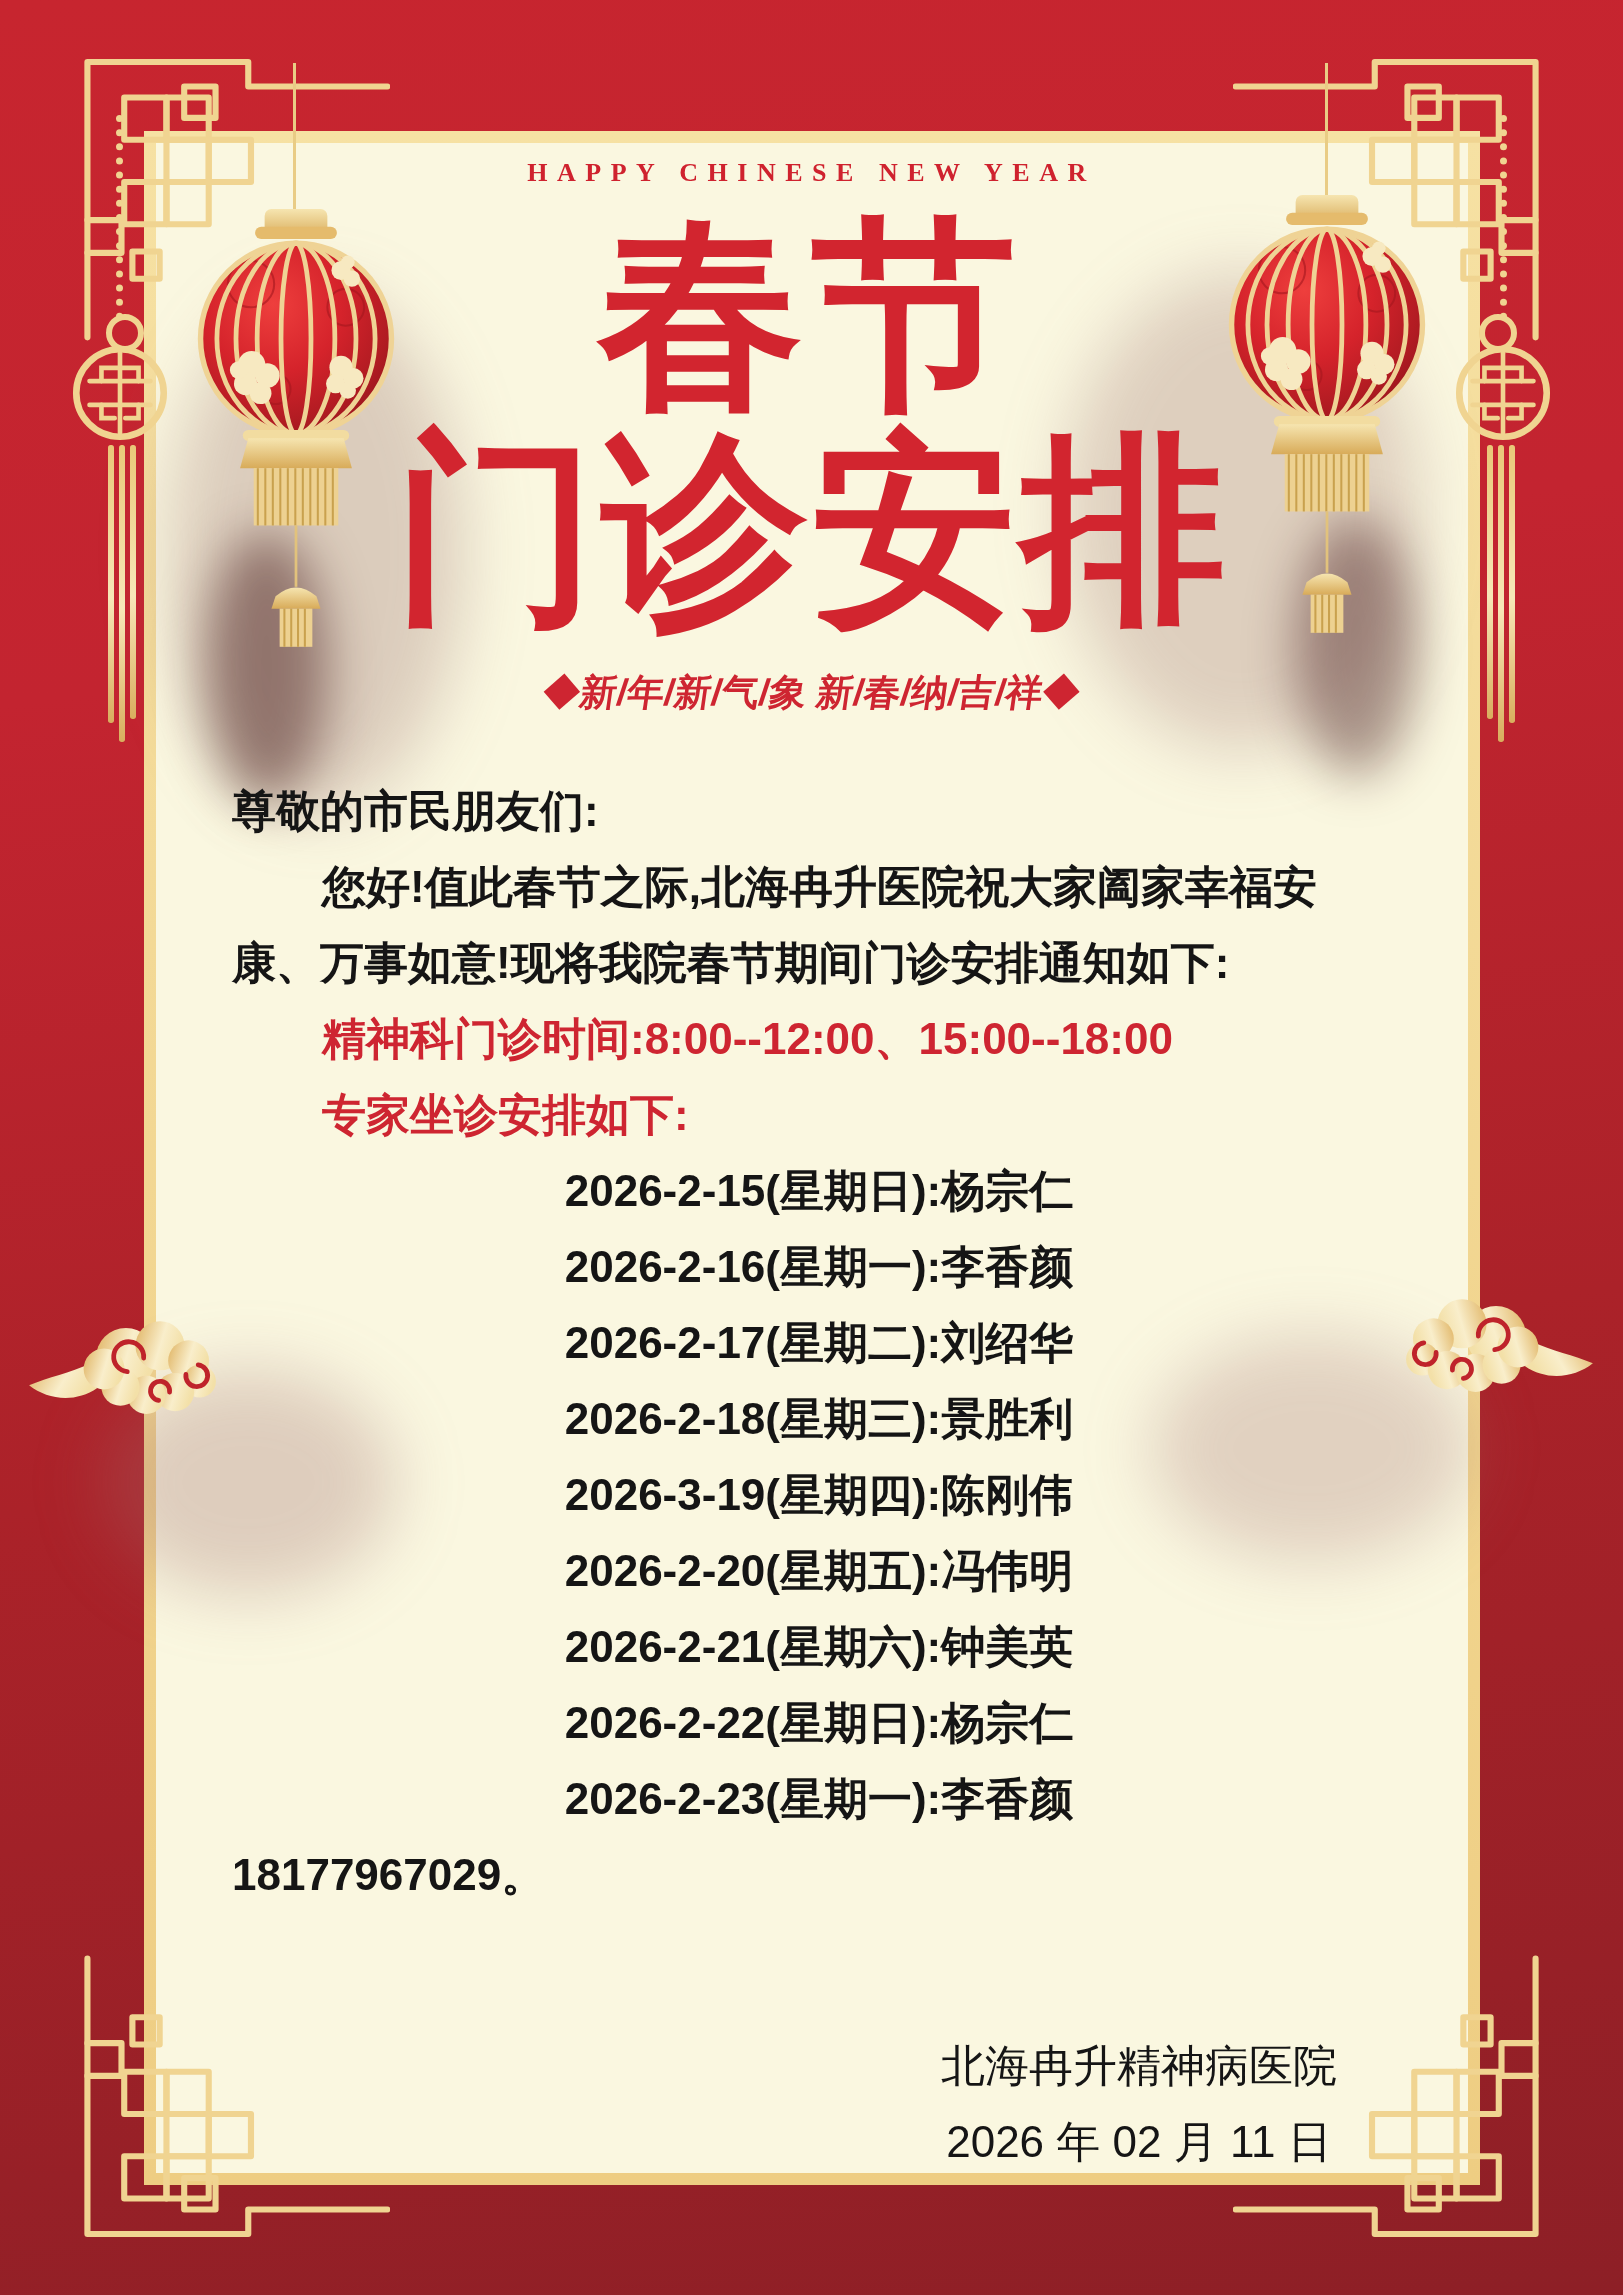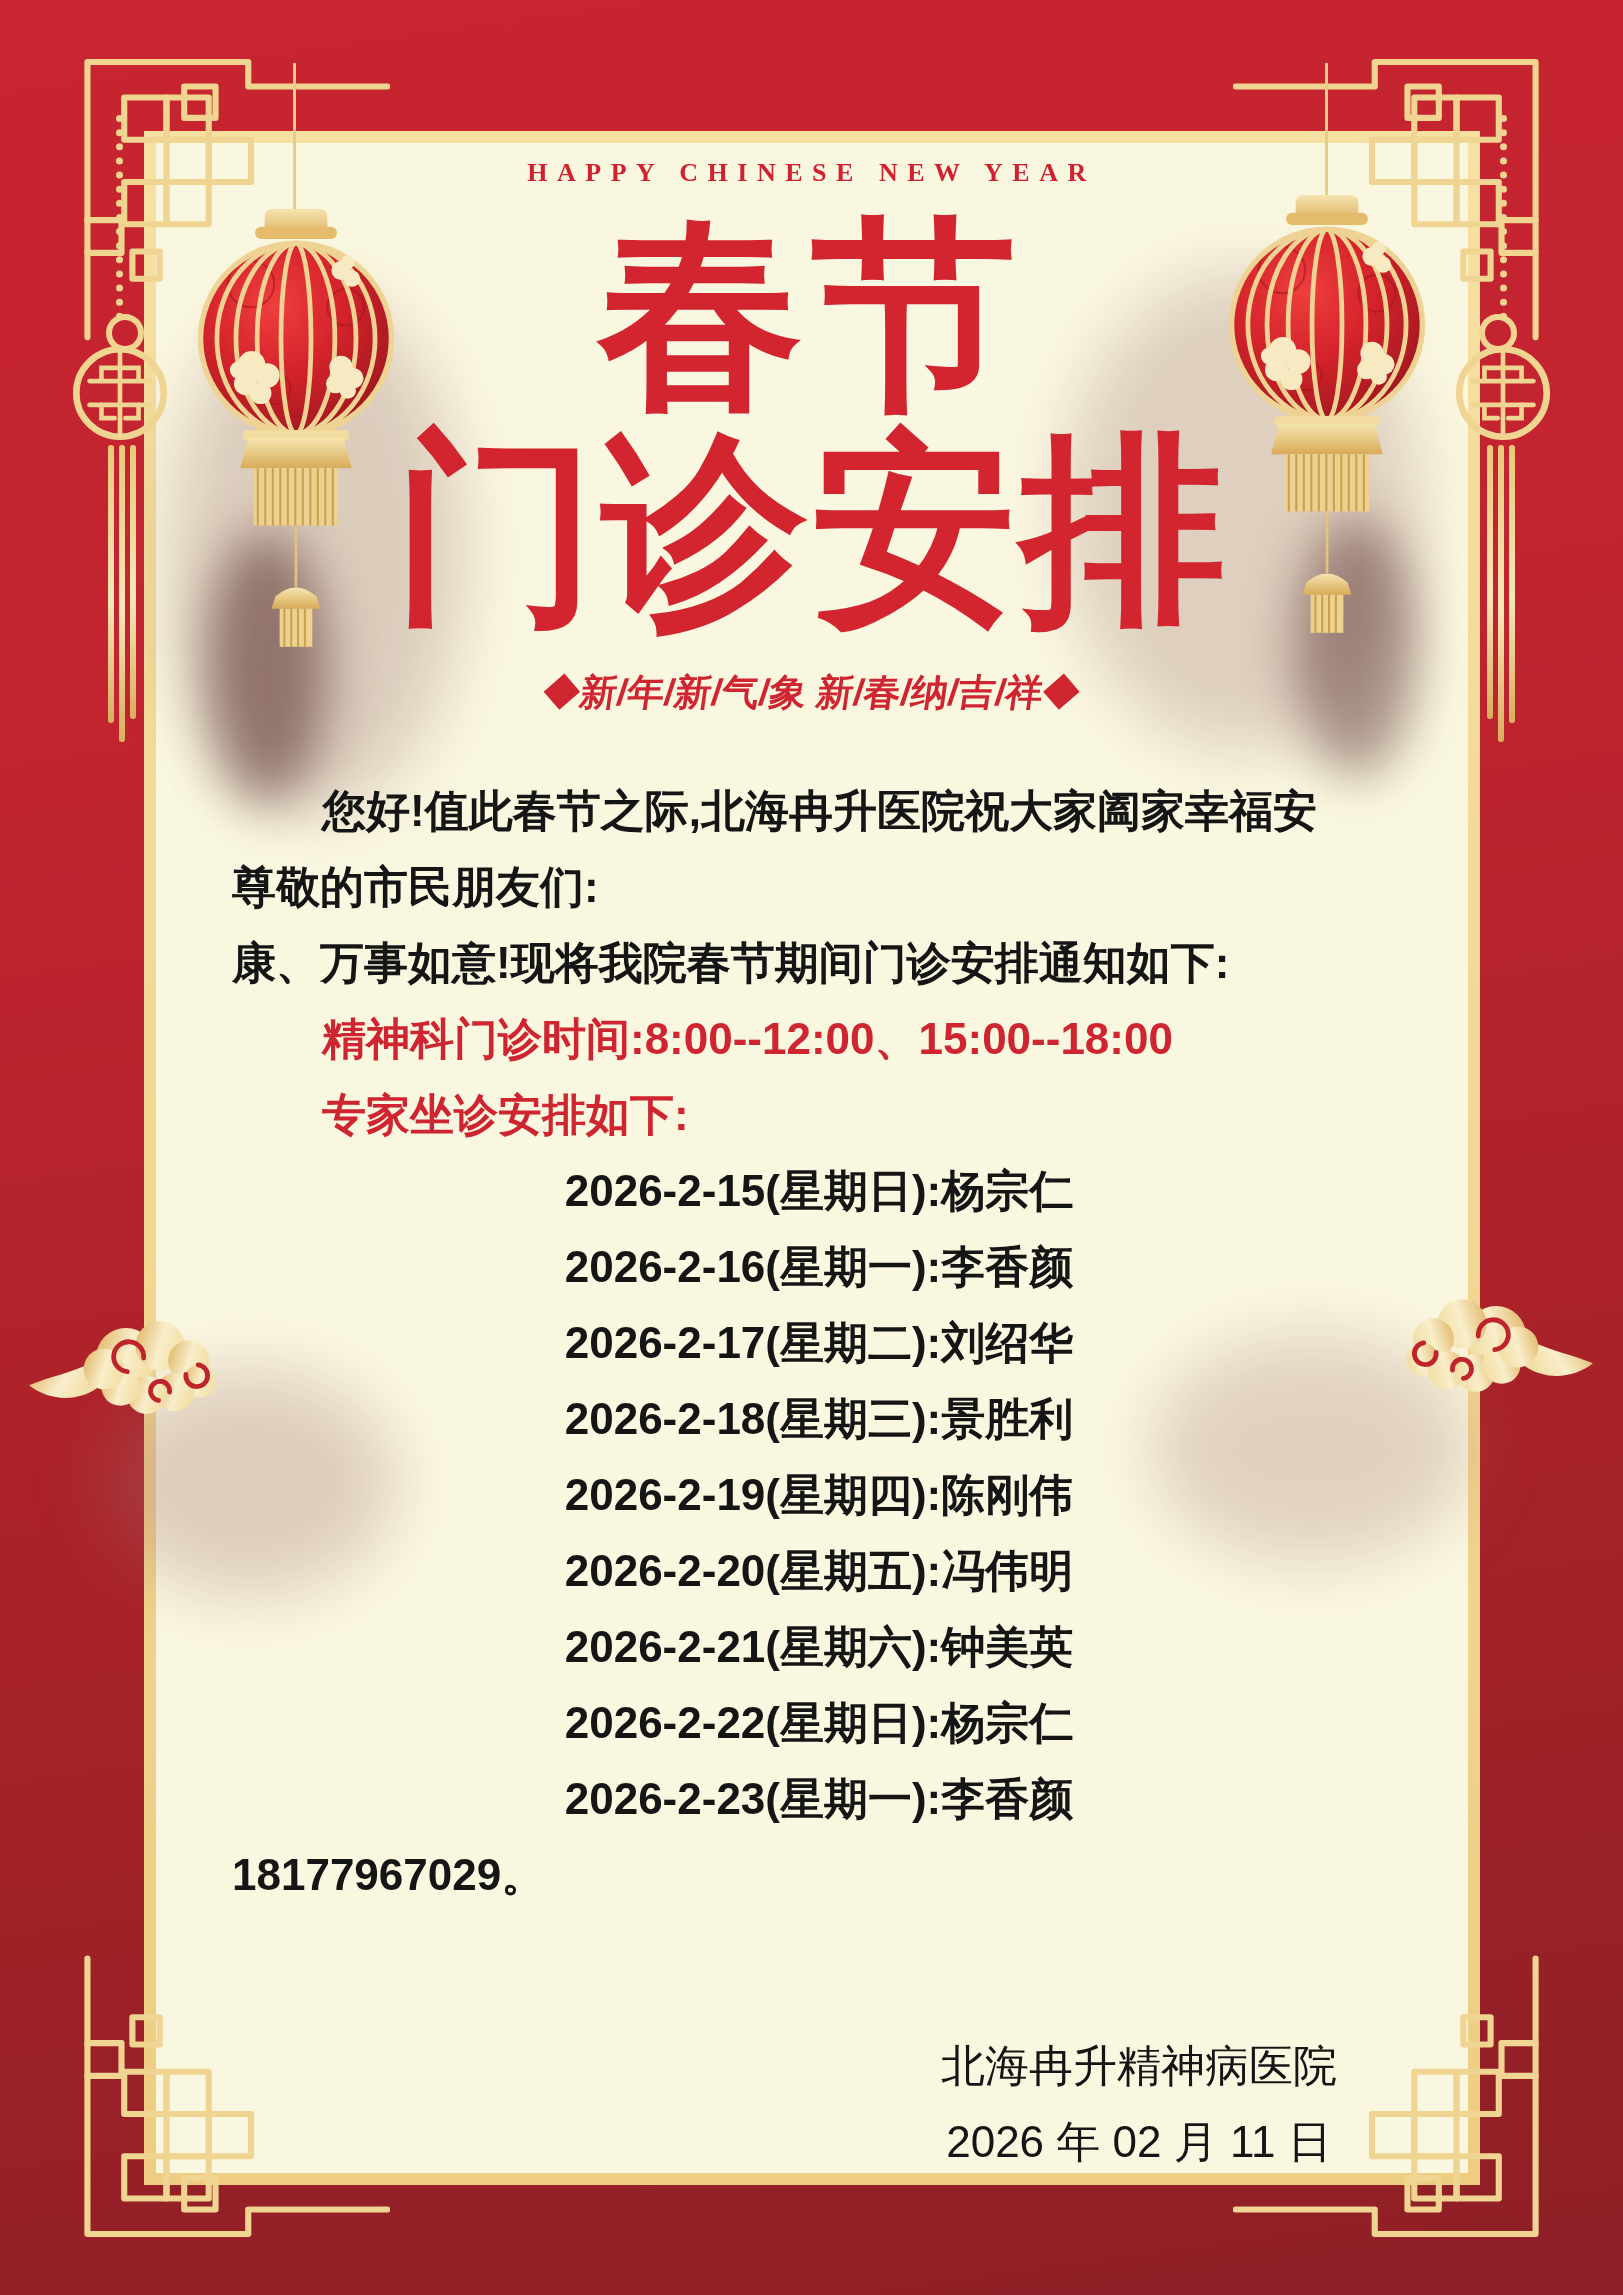--- a/index.html
+++ b/index.html
@@ -368,30 +368,30 @@
       <path d="M196 138 a14 14 0 1 1 16 -12"></path>
     </g>
   </svg>
 
   <div class="en-title">HAPPY CHINESE NEW YEAR</div>
   <div class="title1">春节</div>
   <div class="title2">门诊安排</div>
   <div class="subtitle">◆新/年/新/气/象 新/春/纳/吉/祥◆</div>
 
   <div class="bodytext">
+    <div class="tline">尊敬的市民朋友们:</div>
     <div class="tline indent">您好!值此春节之际,北海冉升医院祝大家阖家幸福安</div>
-    <div class="tline">尊敬的市民朋友们:</div>
     <div class="tline">康、万事如意!现将我院春节期间门诊安排通知如下:</div>
     <div class="tline indent red">精神科门诊时间:8:00--12:00、15:00--18:00</div>
     <div class="tline indent red">专家坐诊安排如下:</div>
     <div class="tline center">2026-2-15(星期日):杨宗仁</div>
     <div class="tline center">2026-2-16(星期一):李香颜</div>
     <div class="tline center">2026-2-17(星期二):刘绍华</div>
     <div class="tline center">2026-2-18(星期三):景胜利</div>
-    <div class="tline center">2026-2-19(星期四):陈刚伟</div>
+    <div class="tline center">2026-3-19(星期四):陈刚伟</div>
     <div class="tline center">2026-2-20(星期五):冯伟明</div>
     <div class="tline center">2026-2-21(星期六):钟美英</div>
     <div class="tline center">2026-2-22(星期日):杨宗仁</div>
     <div class="tline center">2026-2-23(星期一):李香颜</div>
     <div class="tline">18177967029。</div>
   </div>
 
   <div class="footer">
     <div class="tline">北海冉升精神病医院</div>
     <div class="tline">2026 年 02 月 11 日</div>

